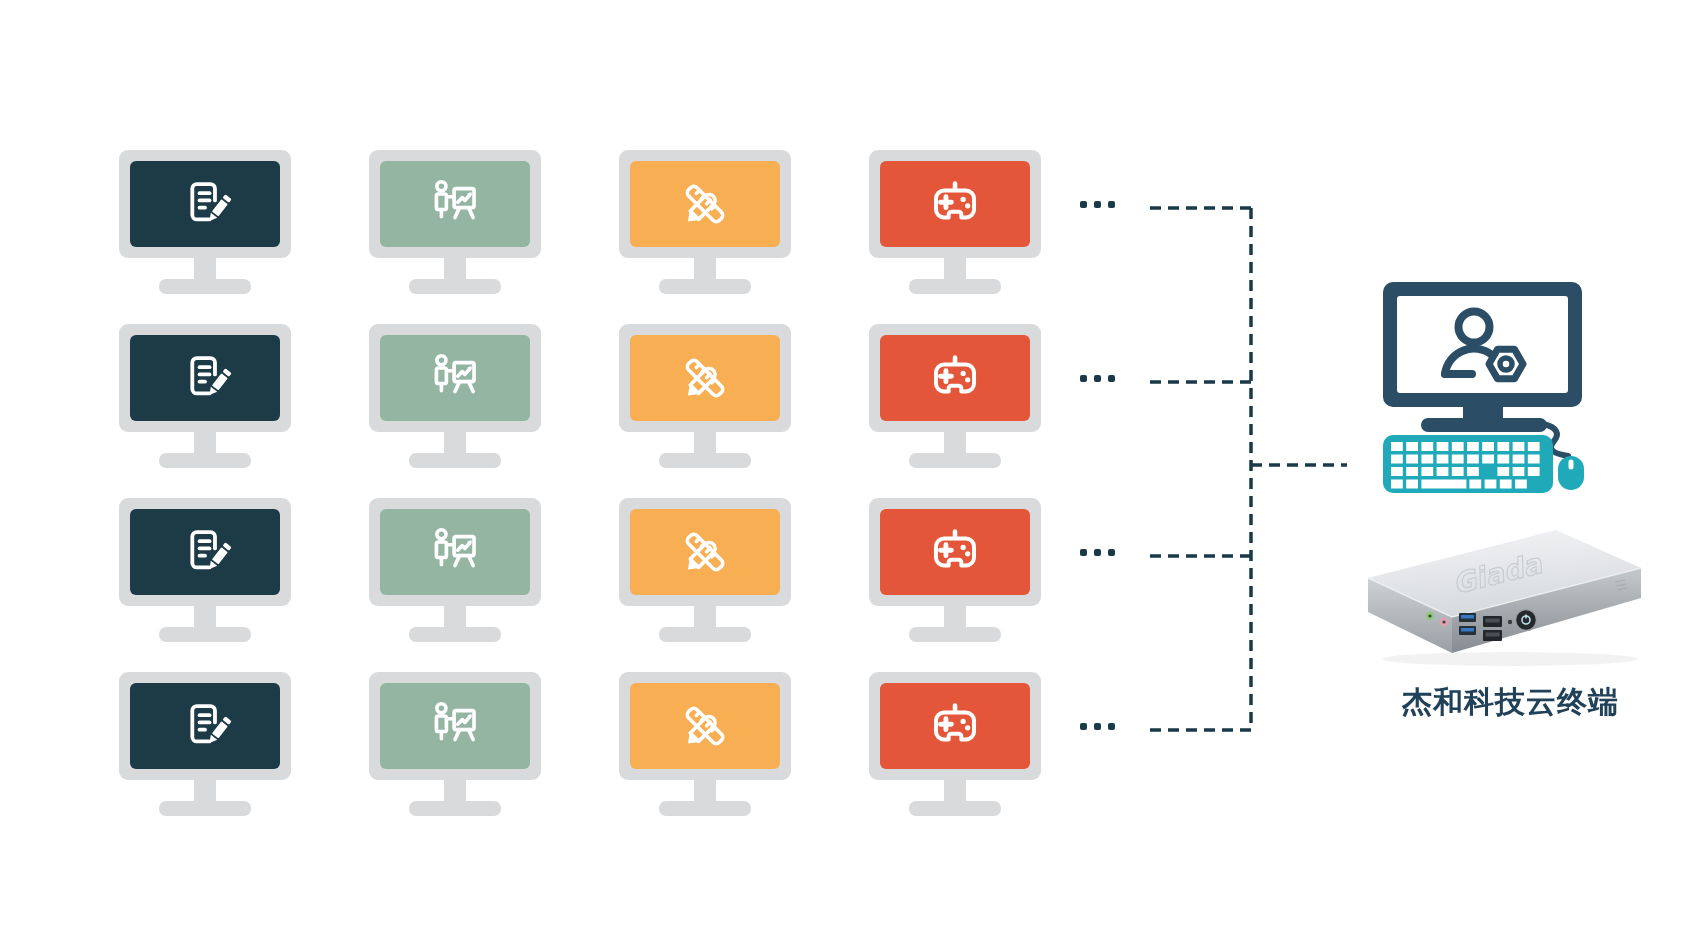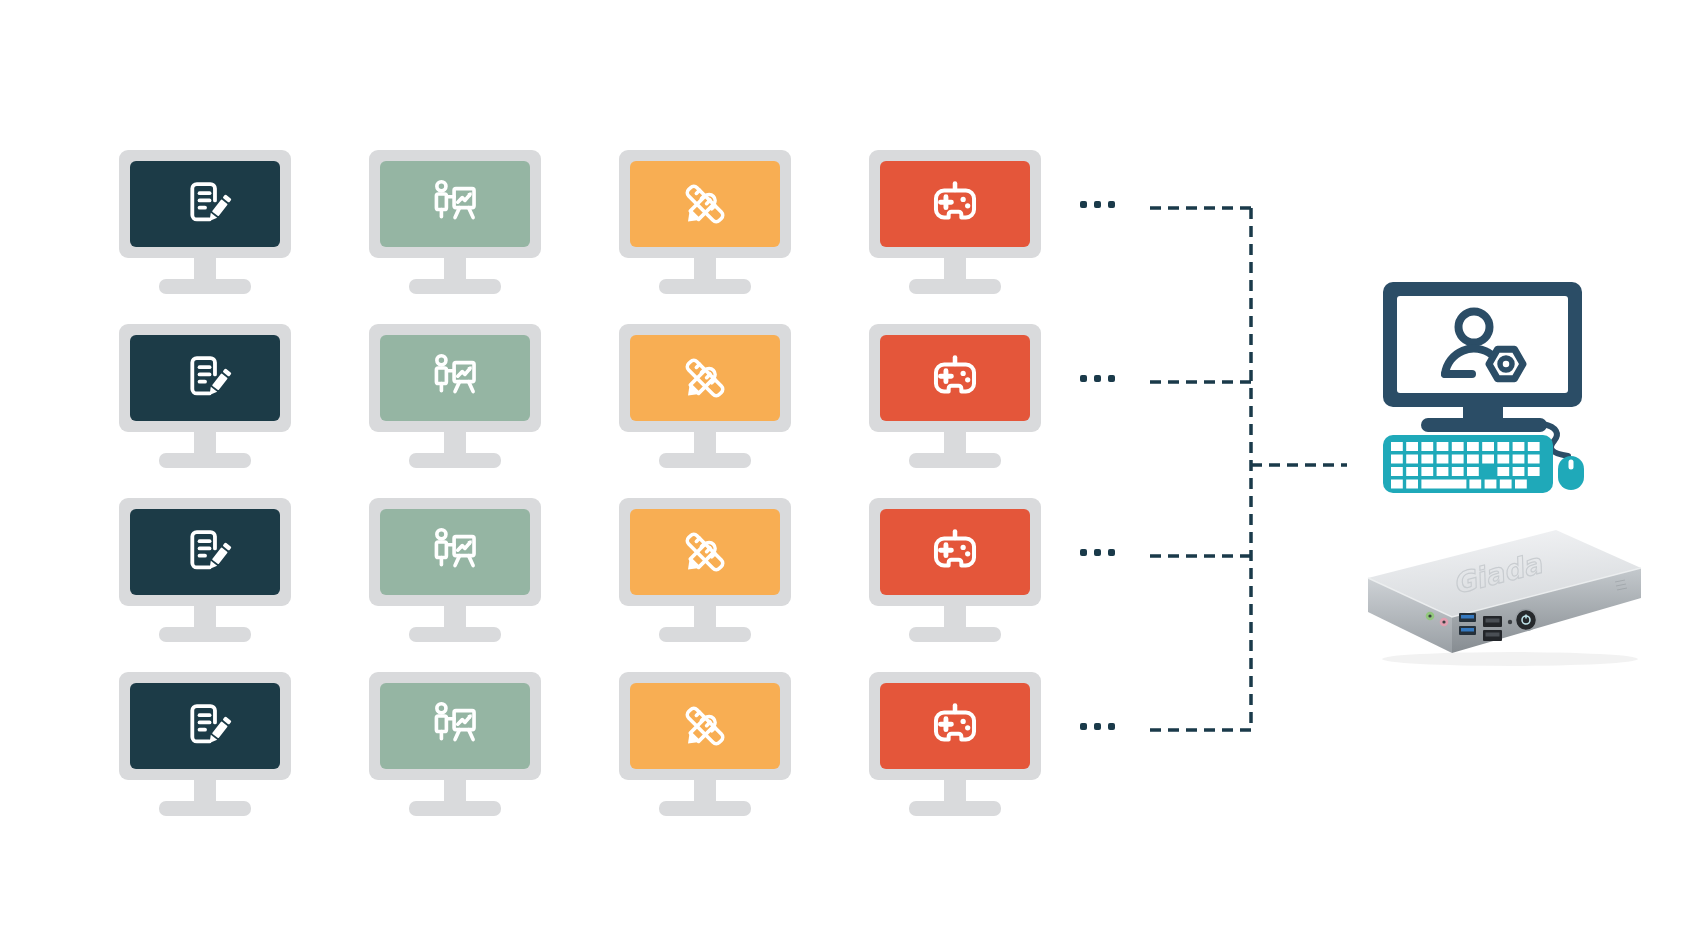--- a/index.html
+++ b/index.html
@@ -441,13 +441,14 @@
         <path d="M166,94.5 v4" stroke="#bfe2e8" stroke-width="1.6"></path>
       </g>
     </g>
     <g stroke="#6a7075" stroke-width="1" opacity="0.25">
       <path d="M255,62 l10,-2"></path>
         <path d="M256,66 l10,-2"></path>
         <path d="M257,70 l10,-2"></path>
     </g>
   </svg>
 
+  <div id="caption" style="color: rgb(32, 65, 88);">杰和科技云终端</div>
 </div>
 
 </body></html>

